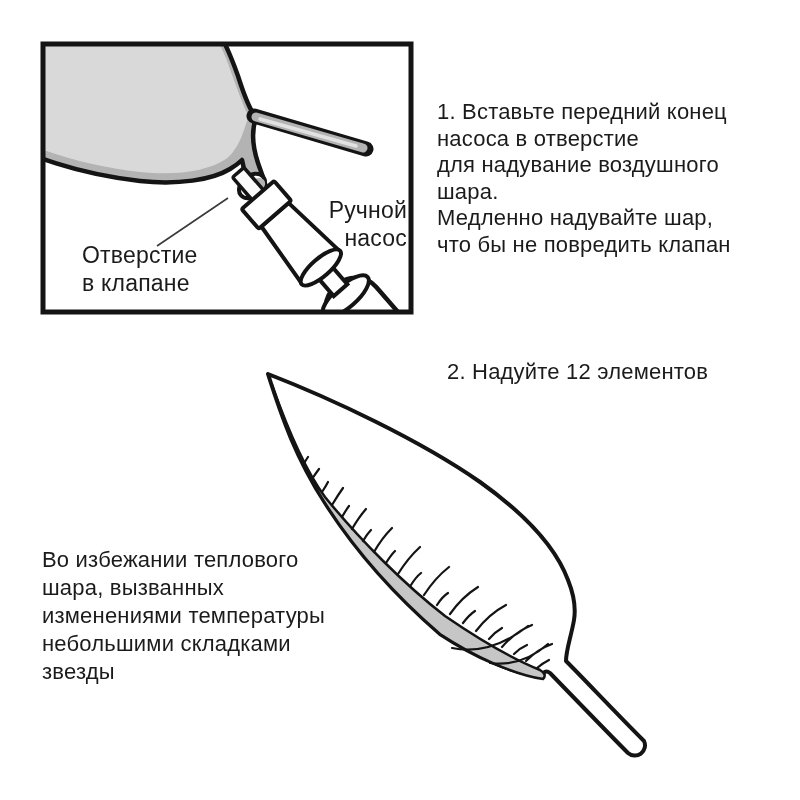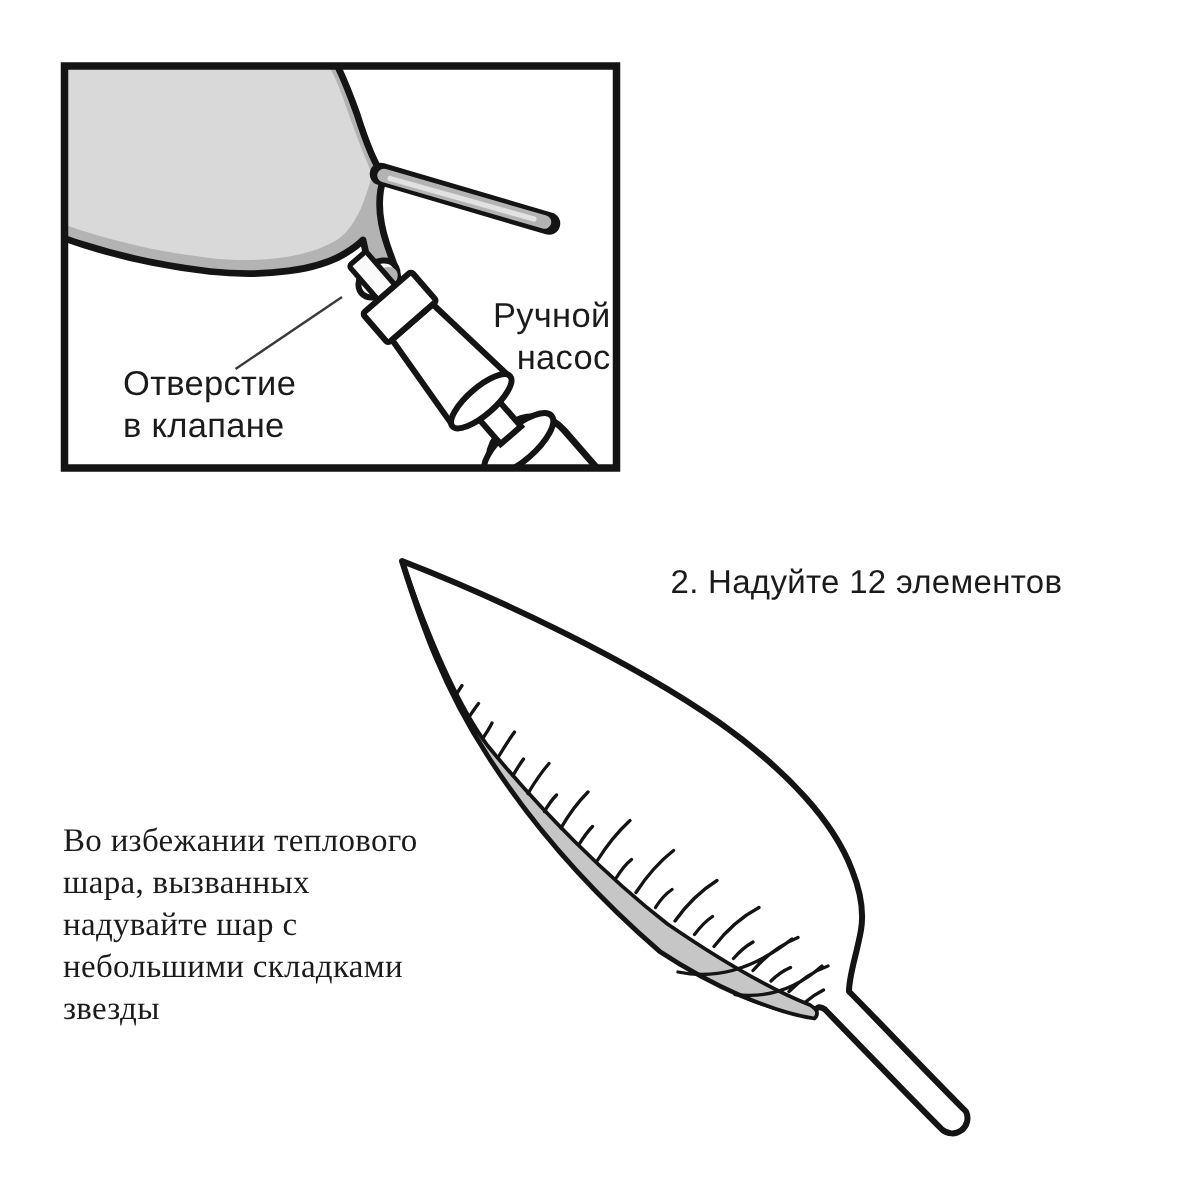--- a/index.html
+++ b/index.html
@@ -1,20 +1,20 @@
 <!DOCTYPE html>
 <html><head>
 <meta charset="utf-8">
 <style>
   html,body{margin:0;padding:0;background:#ffffff;}
   .sheet{position:relative;width:800px;height:800px;background:#ffffff;overflow:hidden;
          font-family:"Liberation Sans", sans-serif;color:#1b1b1b;}
   .txt{position:absolute;font-size:22px;line-height:26.5px;letter-spacing:.2px;
        white-space:nowrap;font-weight:400;}
-  .txt.note{line-height:28px;font-family:Liberation Serif, serif;}
+  .txt.note{line-height:28px;}
   svg{position:absolute;left:0;top:0;}
   svg text{font-family:"Liberation Sans", sans-serif;font-size:23px;fill:#1b1b1b;letter-spacing:.2px;}
 </style>
 </head>
 <body>
 
 <div class="sheet">
 
   <svg width="800" height="800" viewBox="0 0 800 800">
     <defs>
@@ -104,26 +104,34 @@
                M411,585 q5,-8 10,-12 M424,595 q11,-17 25,-28
                M437,605 q5,-8 11,-12 M450,614 q12,-17 28,-27
                M463,623 q6,-8 12,-12 M476,631 q13,-17 30,-26
                M489,639 q6,-7 13,-11 M502,647 q13,-15 30,-22
                M514,654 q6,-6 13,-9 M526,661 q12,-12 26,-17
                M537,668 q6,-5 12,-8
                M452,648 q38,8 76,-22 M490,663 q32,4 58,-19"></path>
     </g>
   </svg>
 
+  <div class="txt" style="left:437px;top:99px">
+    <div>1. Вставьте передний конец</div>
+    <div>насоса в отверстие</div>
+    <div>для надувание воздушного</div>
+    <div>шара.</div>
+    <div>Медленно надувайте шар,</div>
+    <div>что бы не повредить клапан</div>
+  </div>
 
-  <div class="txt" style="left:447px;top:375px">
+  <div class="txt" style="left:447px;top:359px">
     <div>2. Надуйте 12 элементов</div>
   </div>
 
   <div class="txt note" style="left:42px;top:546px">
     <div>Во избежании теплового</div>
     <div>шара, вызванных</div>
-    <div>надувайте шар с</div>
+    <div>изменениями температуры</div>
     <div>небольшими складками</div>
     <div>звезды</div>
   </div>
 
 </div>
 
 </body></html>

